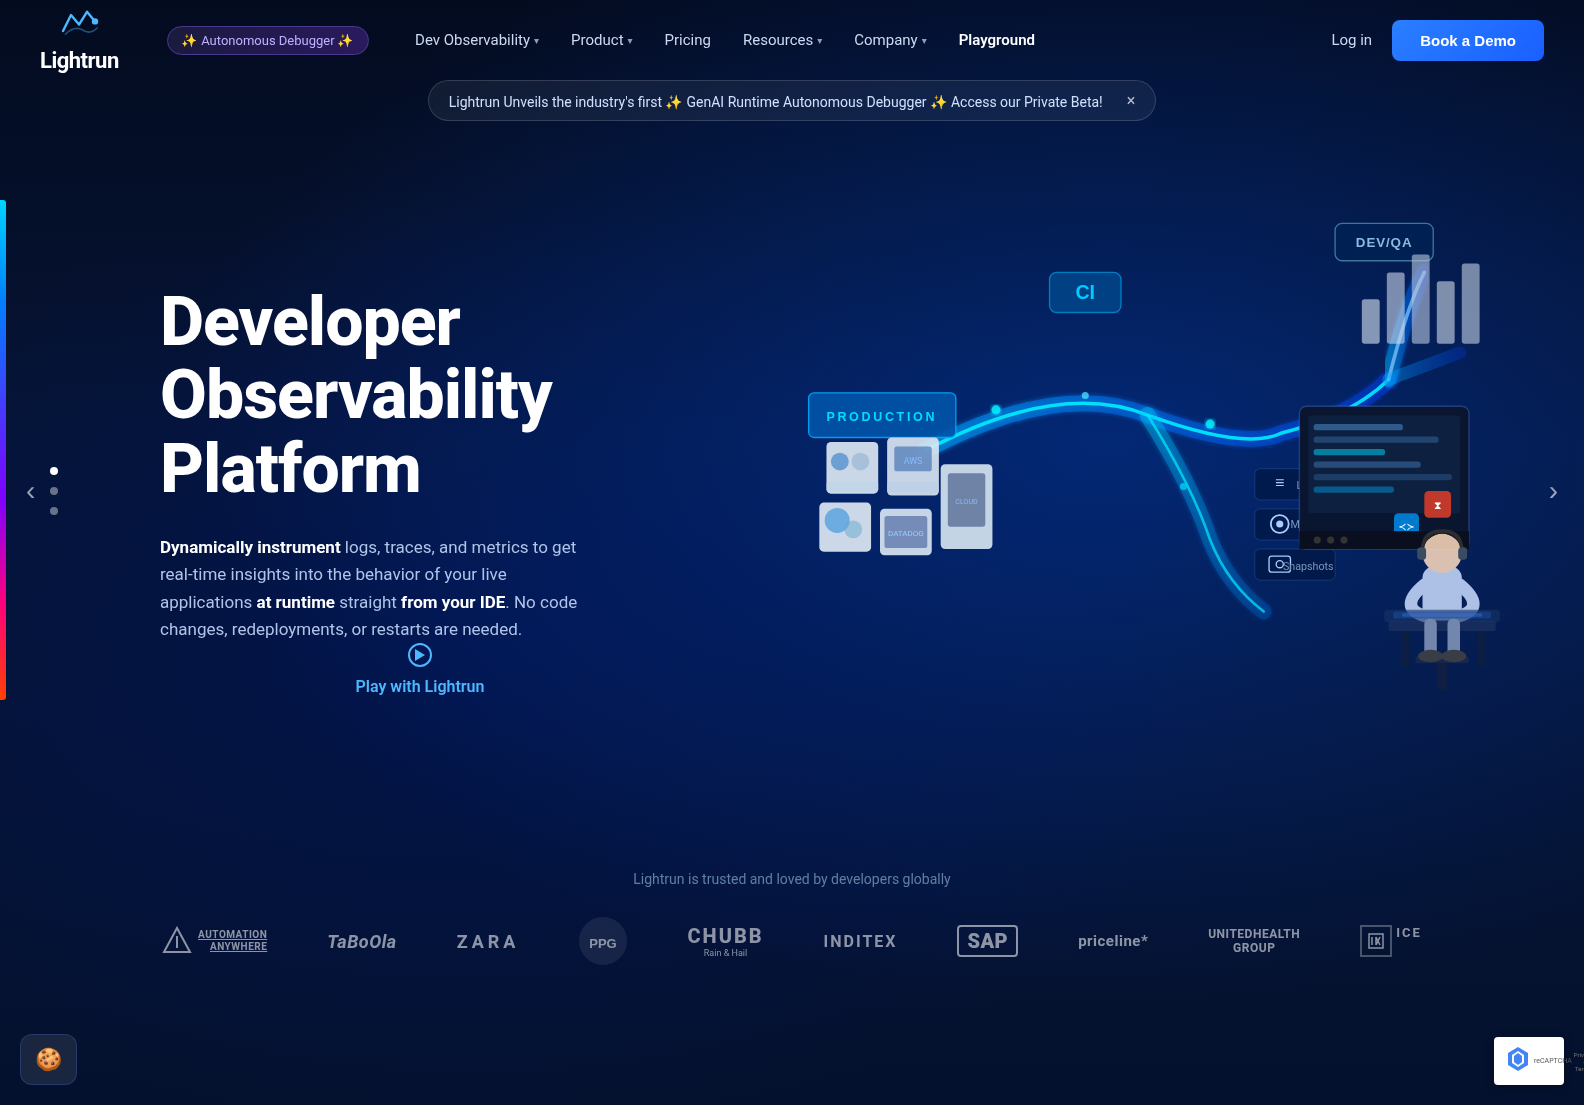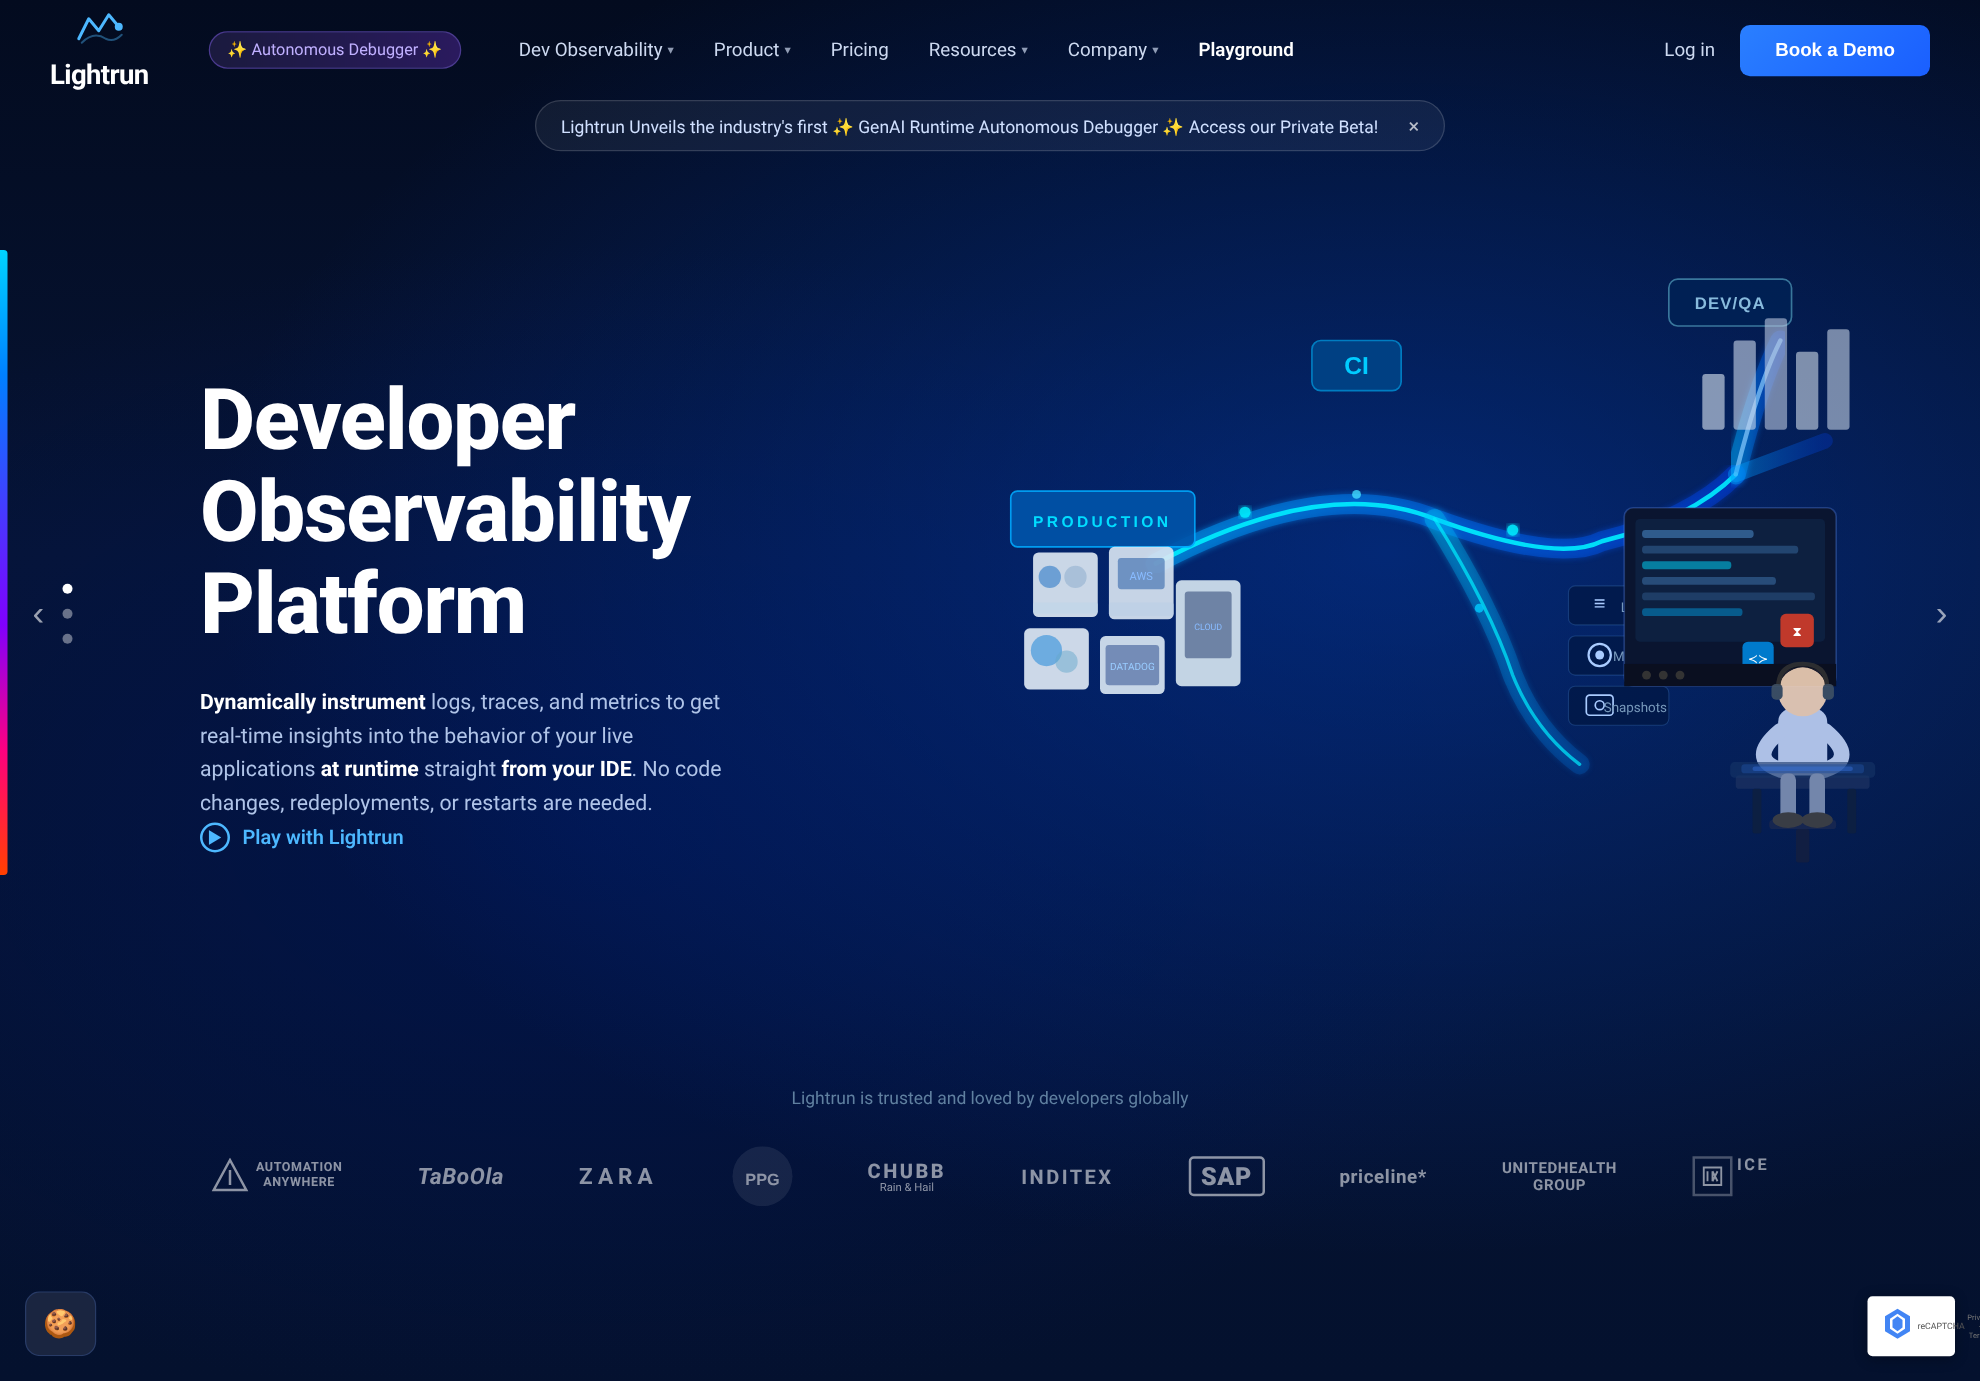--- a/index.html
+++ b/index.html
@@ -203,20 +203,21 @@
 
     .hero-play {
       display: flex;
       align-items: center;
       gap: 10px;
       color: #4db8ff;
       font-size: 16px;
       font-weight: 600;
       text-decoration: none;
       cursor: pointer;
+      flex-direction: column;
     }
 
     .hero-play-icon {
       width: 24px;
       height: 24px;
       border: 2px solid #4db8ff;
       border-radius: 50%;
       display: flex;
       align-items: center;
       justify-content: center;
@@ -316,21 +317,21 @@
     .logo-text.priceline { font-size: 15px; }
     .logo-text.uhg { font-size: 12px; font-weight: 700; text-align: center; line-height: 1.2; }
     .logo-text.ice-text { font-size: 13px; letter-spacing: 2px; }
 
     .chubb-box {
       display: flex;
       flex-direction: column;
       align-items: center;
     }
 
-    .chubb-top { font-size: 16px; font-weight: 800; letter-spacing: 2px; }
+    .chubb-top { font-size: 20px; font-weight: 800; letter-spacing: 2px; }
     .chubb-sub { font-size: 10px; color: #aaa; }
 
     
     .cookie-banner {
       position: fixed;
       bottom: 20px;
       left: 20px;
       background: #1a2540;
       border: 1px solid rgba(100,150,255,0.2);
       border-radius: 12px;
@@ -624,21 +625,21 @@
 
 <section class="trusted-section">
   <p class="trusted-text">Lightrun is trusted and loved by developers globally</p>
   <div class="logos-row">
 
     <div class="logo-item">
       <svg width="30" height="30" viewBox="0 0 30 30">
         <polygon points="15,2 28,26 2,26" fill="none" stroke="#fff" stroke-width="2"></polygon>
         <line x1="15" y1="10" x2="15" y2="22" stroke="#fff" stroke-width="2"></line>
       </svg>
-      <span class="logo-text" style="font-size:10px;line-height:1.2;text-align:center;">AUTOMATION<br>ANYWHERE</span>
+      <span class="logo-text" style="font-size:10px;line-height:1.2;text-align:right;text-decoration:underline;">AUTOMATION<br>ANYWHERE</span>
     </div>
 
     <div class="logo-item">
       <span class="logo-text taboola">TaBoOla</span>
     </div>
 
     <div class="logo-item">
       <span class="logo-text zara">ZARA</span>
     </div>
 

